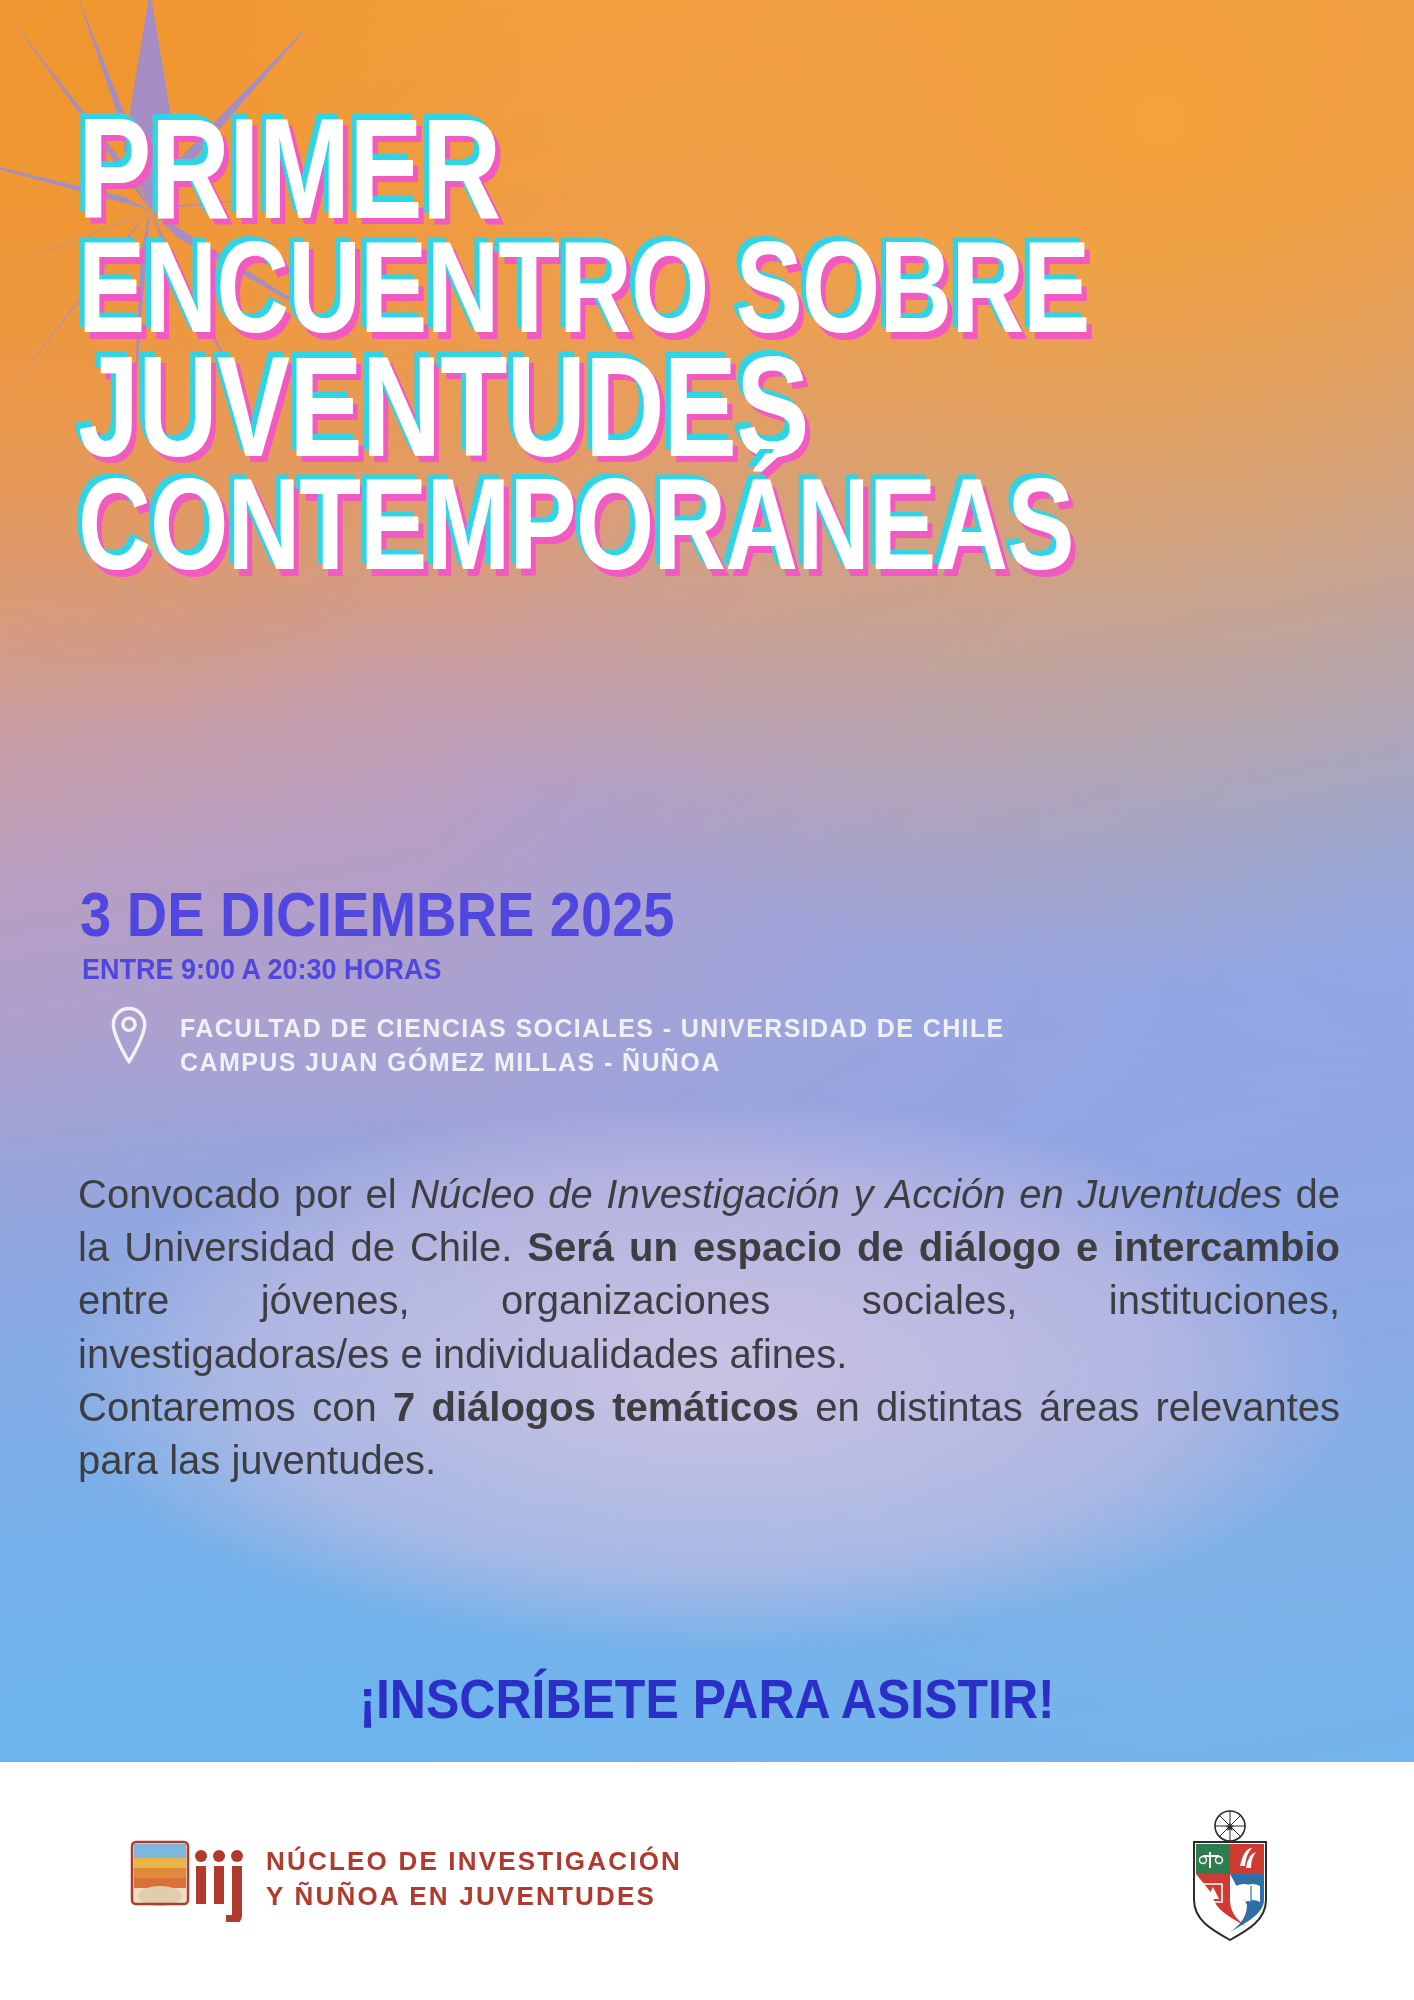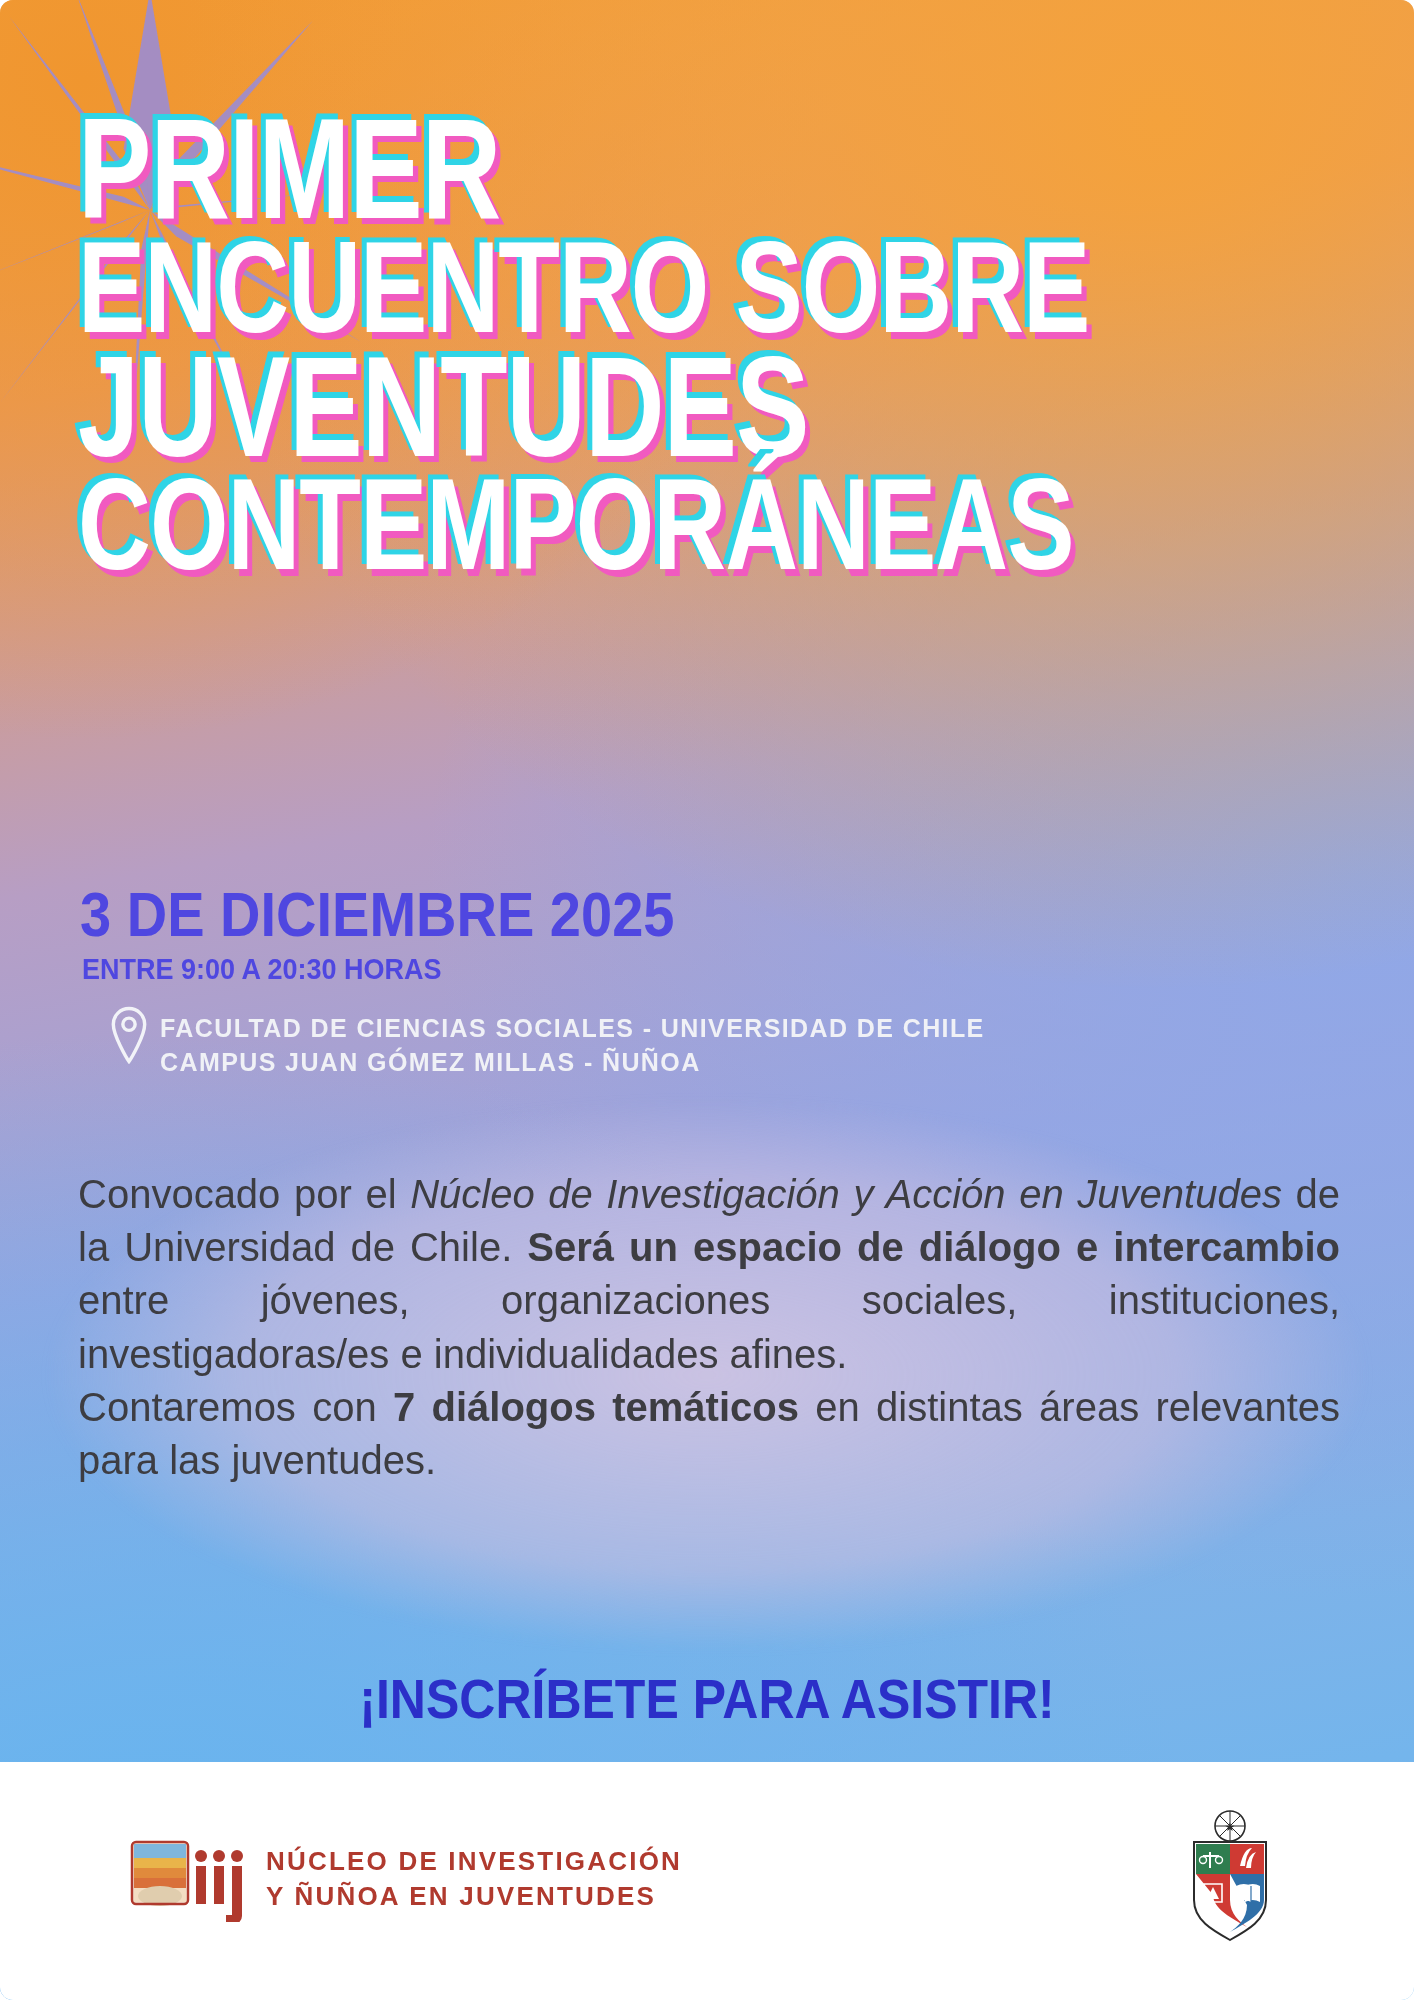--- a/index.html
+++ b/index.html
@@ -12,21 +12,20 @@
     font-family: "Liberation Sans", sans-serif;
     overflow: hidden;
     background: #ffffff;
   }
 
   .poster {
     position: relative;
     width: 1414px;
     height: 2000px;
     overflow: hidden;
-    border-radius: 13px;
   }
 
   
   .bg {
     position: absolute;
     inset: 0;
     background:
       radial-gradient(120% 75% at 82% 6%, #f4a23c 0%, rgba(244,162,60,0) 58%),
       radial-gradient(95% 60% at 6% 4%, #f0962f 0%, rgba(240,150,47,0) 55%),
       radial-gradient(110% 60% at 96% 44%, #8fa8e8 0%, rgba(143,168,232,0) 60%),
@@ -106,21 +105,21 @@
     font-size: 27px;
     font-weight: bold;
     color: #4f47e0;
     letter-spacing: 0px;
     transform: scaleY(1.12);
     transform-origin: left top;
     white-space: nowrap;
   }
   .place {
     position: absolute;
-    left: 160px;
+    left: 180px;
     top: 1012px;
     color: #f0f1f6;
     font-size: 25px;
     font-weight: bold;
     letter-spacing: 1.4px;
     line-height: 1.34;
     white-space: nowrap;
   }
   .pin {
     position: absolute;

